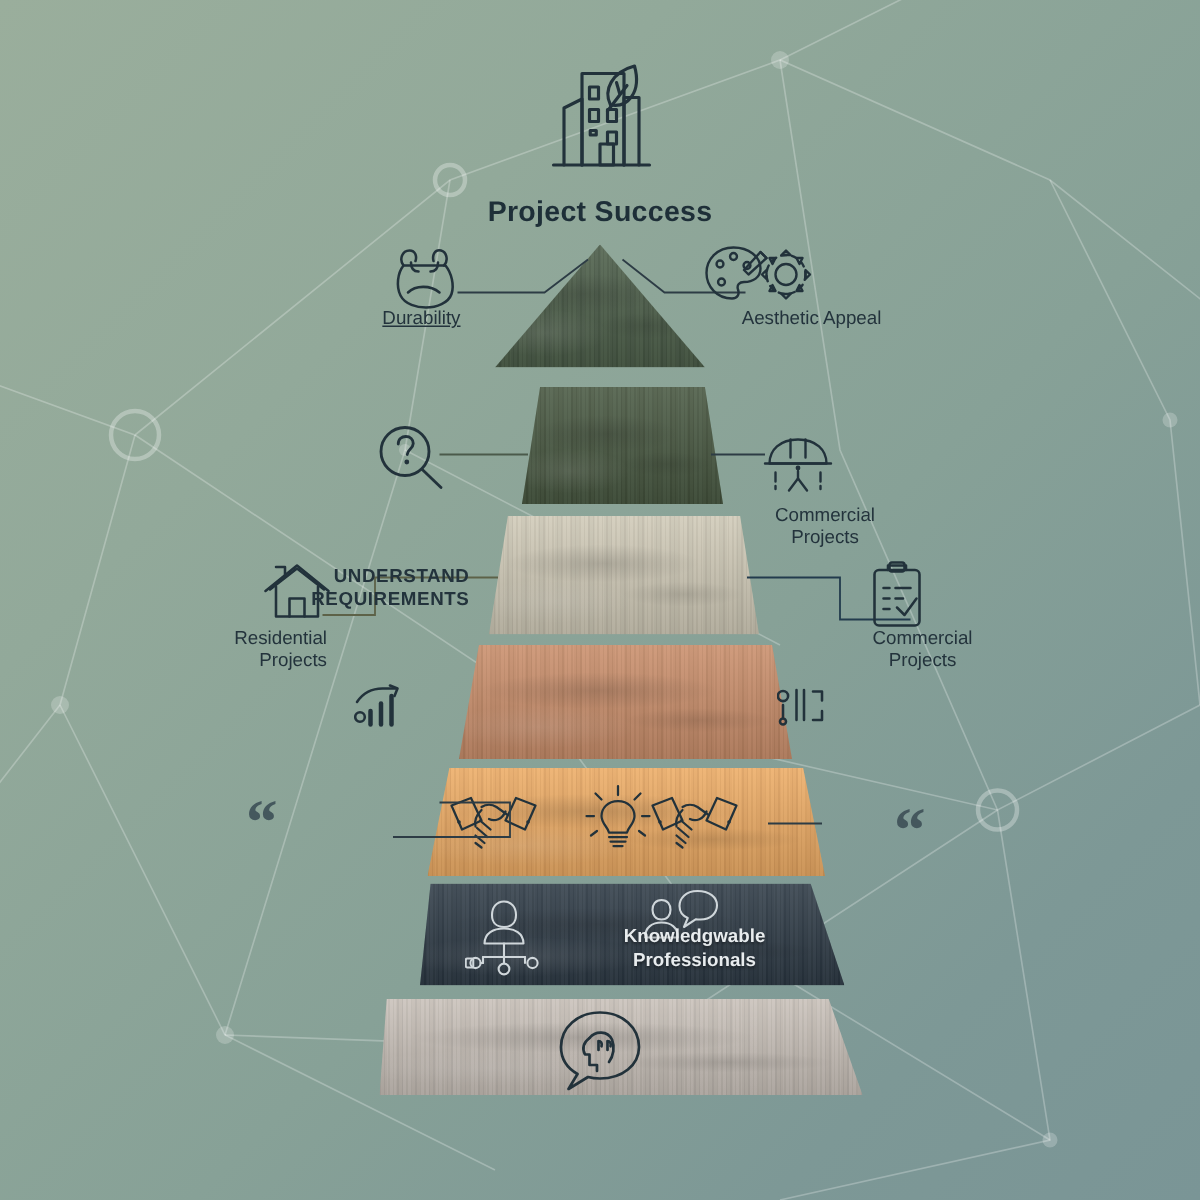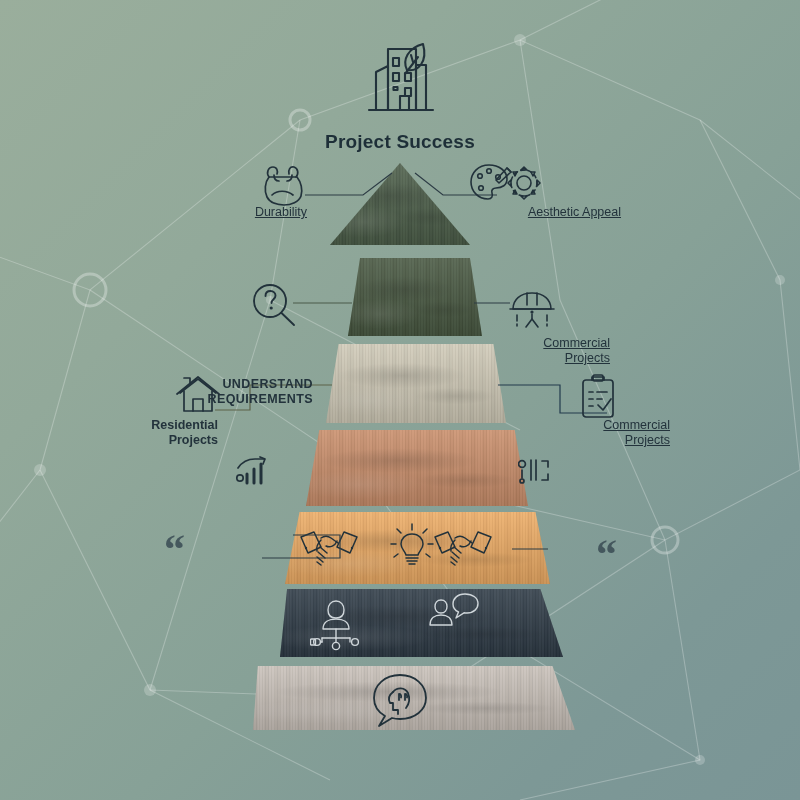--- a/index.html
+++ b/index.html
@@ -40,21 +40,21 @@
   .shade { position:absolute; inset:0; background:linear-gradient(180deg, rgba(255,255,255,.10), rgba(0,0,0,.14)); }
 
   
   .label {
     position: absolute;
     color: #23333c;
     line-height: 1.22;
     white-space: pre-line;
   }
   .label.r { text-align: right; }
-  .label.l { text-align: right; text-decoration: underline; }
+  .label.l { text-align: center; }
   .lbl-reg { font-size: 12.5px; font-weight: 400; }
   .lbl-caps { font-size: 12.5px; font-weight: 700; letter-spacing: .4px; margin-top: 41px; }
   .onslab {
     position:absolute; color:#e8ecee; font-size: 12.5px; font-weight: 600;
     text-align: center; line-height: 1.25; white-space: pre-line;
     text-shadow: 0 1px 2px rgba(0,0,0,.45);
   }
   #apex-title {
     position: absolute; width: 100%; text-align: center;
     font-size: 19px; font-weight: 700; color: #1e2f38; letter-spacing:.2px;
@@ -233,20 +233,22 @@
         <circle cx="26" cy="49" r="3.6"></circle>
       </svg>
     </div>
     <div class="icon" style="left:425px; top:592px; width:54px; height:36px;">
       <svg viewBox="0 0 54 36" width="54" height="36" fill="none" stroke="#cfd6da" stroke-width="1.4" stroke-linecap="round" stroke-linejoin="round">
         <path d="M16 8 C12 8 10 11 10 14.5 C10 18 12 21 16 21 C20 21 22 18 22 14.5 C22 11 20 8 16 8 Z"></path>
         <path d="M5 33 C5 26 10 23 16 23 C22 23 27 26 27 33 Z"></path>
         <path d="M40 2 C32 2 28 7 28 12 C28 15.5 30 18.5 33.5 20 L31 26 L39 20.8 C40 21 41 21 42 21 C49 21 53 16.5 53 11.5 C53 6.3 48 2 40 2 Z"></path>
       </svg>
     </div>
+    <div class="onslab" style="left:398px; top:617px; width:130px;">Knowledgwable
+Professionals</div>
 
     <div class="layer" style="left:253px; top:666px; width:322px; height:64px;
                 clip-path: polygon(1.5% 0%, 93% 0%, 100% 100%, 0% 100%);
                 background:#c8c0b8;">
       <div class="wood-grain"></div>
       <div class="wood-knot"></div>
       <div class="shade"></div>
     </div>
     <div class="icon" style="left:369px; top:672px; width:62px; height:58px;">
       <svg viewBox="0 0 62 58" width="62" height="58" fill="none" stroke="#22323b" stroke-width="1.8" stroke-linecap="round" stroke-linejoin="round">
@@ -327,21 +329,21 @@
 
   <div class="icon" style="left:176px; top:375px; width:44px; height:40px;">
     <svg viewBox="0 0 44 40" width="44" height="40" fill="none" stroke="#22323b" stroke-width="1.7" stroke-linecap="round" stroke-linejoin="round">
       <path d="M4 18 L22 4 L40 18"></path>
       <path d="M8 16 V36 H36 V16"></path>
       <path d="M1 19 L22 2 L43 19"></path>
       <path d="M17 36 V24 H27 V36"></path>
       <path d="M8 3 H14 V8"></path>
     </svg>
   </div>
-  <div class="label r lbl-reg" style="left:120px; top:418px; width:98px;font-weight:bold;">Residential
+  <div class="label r lbl-reg" style="left:120px; top:418px; width:98px;">Residential
 Projects</div>
 
   <div class="icon" style="left:578px; top:374px; width:40px; height:46px;">
     <svg viewBox="0 0 40 46" width="40" height="46" fill="none" stroke="#22323b" stroke-width="1.7" stroke-linecap="round" stroke-linejoin="round">
       <rect x="5" y="6" width="30" height="37" rx="3"></rect>
       <path d="M14 6 V3 H26 V6"></path>
       <rect x="15" y="1" width="10" height="6" rx="1.6"></rect>
       <path d="M11 18 H15 M11 25 H15 M11 32 H15"></path>
       <path d="M19 18 H29 M19 25 H24"></path>
       <path d="M20 31 L25 36 L33 25"></path>

